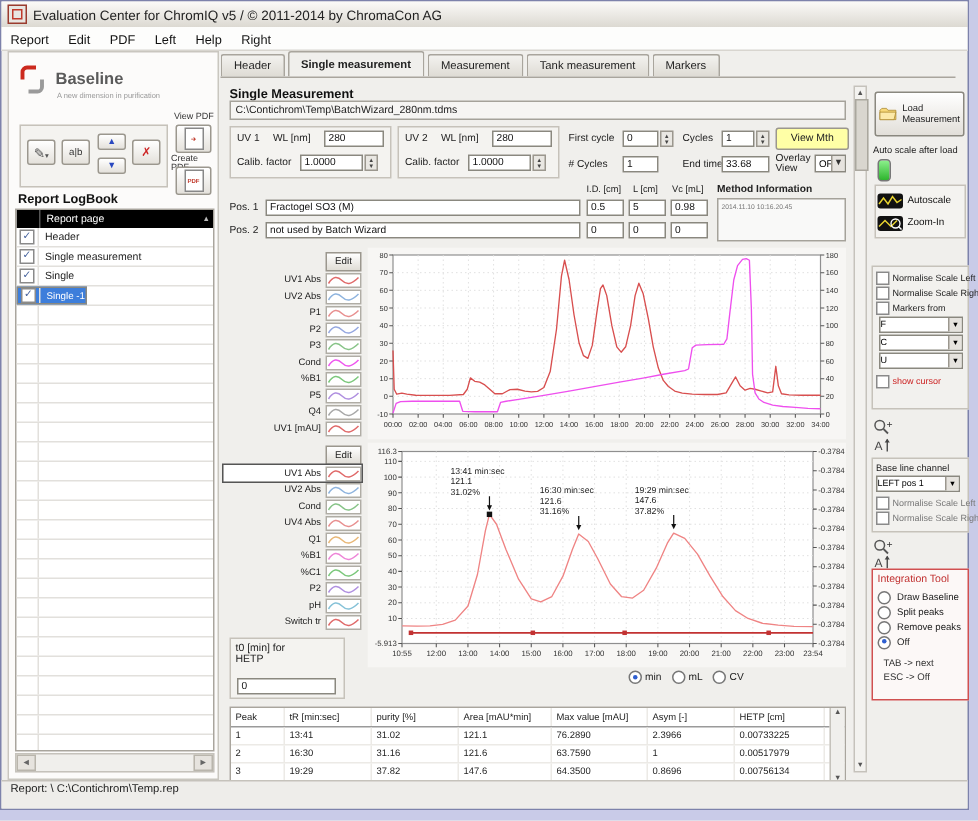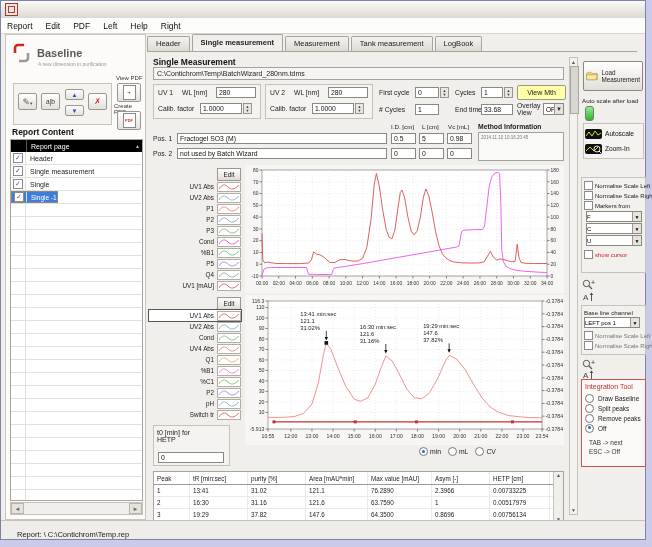--- a/index.html
+++ b/index.html
@@ -96,29 +96,30 @@
   .mini-sel{position:relative;width:56px;height:11px;background:#fff;border:1px solid #8a887f;box-sizing:border-box;display:flex;align-items:center;font-size:6px;margin:1px 0 1px 2px;}
   .mini-sel .sel-a{width:8px;height:100%;background:#e6e3de;border-left:1px solid #9b978e;font-size:5px;display:flex;align-items:center;justify-content:center;margin-left:auto;}
   .icon-btn{position:absolute;width:13px;height:12px;display:flex;align-items:center;justify-content:center;}
   .bl-grp{position:absolute;left:0px;top:252px;width:65px;height:50px;border:1px solid #c6c2ba;background:#f2f1ee;box-sizing:border-box;padding:3px 2px;}
   .bl-title{font-size:6.2px;color:#222;margin-bottom:1px;}
   .integ{position:absolute;left:0px;top:326px;width:65px;height:88px;border:1px solid #d05050;background:#fcf8f7;box-sizing:border-box;padding:3px;}
   .integ-title{font-size:7px;color:#c03030;margin-bottom:3px;}
   .int-row{display:flex;align-items:center;height:10px;font-size:6.4px;color:#222;}
   .hints{font-size:6.4px;color:#333;margin-top:5px;line-height:9px;padding-left:4px;}
   
-  .statusbar{position:absolute;left:0;right:0;bottom:0;height:18px;background:#eeedea;border-top:1px solid #c5c2bb;display:flex;align-items:flex-end;font-size:7.5px;color:#222;padding-left:16px;}
+  .statusbar{position:absolute;left:0;right:0;bottom:0;height:18px;background:#eeedea;border-top:1px solid #c5c2bb;display:flex;align-items:flex-start;font-size:7.5px;color:#222;padding-left:6px;}
 </style>
 </head>
 <body>
 
 <div class="window">
 
   <div class="titlebar">
     <span class="appicon"></span>
+    <span class="title-text">Evaluation Center for ChromIQ v5 / © 2011-2014 by ChromaCon AG</span>
   </div>
 
   <div class="menubar" id="menubar">
       <span class="menu-item">Report</span>
       <span class="menu-item">Edit</span>
       <span class="menu-item">PDF</span>
       <span class="menu-item">Left</span>
       <span class="menu-item">Help</span>
       <span class="menu-item">Right</span>
     </div>
@@ -153,21 +154,21 @@
 
     <span class="pdflabel" style="left:110px;top:40px;">View PDF</span>
     <div class="pdfbtn" style="left:111px;top:48px;">
       <span class="doc-ico">➔</span>
     </div>
     <span class="pdflabel" style="left:108px;top:68px;">Create PDF</span>
     <div class="pdfbtn" style="left:111px;top:76px;">
       <span class="doc-ico">PDF</span>
     </div>
 
-    <div class="rc-title">Report Content</div>
+    <div class="rc-title">Report LogBook</div>
     <div class="rc-table">
       <div class="rc-head">
         <span class="c0"></span>
         <span class="c1">Report page</span>
         <span style="margin-left:auto;margin-right:2px;font-size:5px;color:#bbb;">▲</span>
       </div>
       <div id="rc-rows">
           <div class="rc-row">
             <span class="c0">
               <span class="rc-cb">✓</span>
@@ -270,21 +271,21 @@
       <span>◄</span>
       <span>►</span>
     </div>
   </div>
 
   <div class="tabs" id="tabs">
       <div class="tab">Header</div>
       <div class="tab active">Single measurement</div>
       <div class="tab">Measurement</div>
       <div class="tab">Tank measurement</div>
-      <div class="tab">LogBook</div>
+      <div class="tab">Markers</div>
     </div>
   <div class="main-top-line"></div>
 
   <div class="main-heading">Single Measurement</div>
   <div class="path-box">C:\Contichrom\Temp\BatchWizard_280nm.tdms</div>
 
   <div class="grp" style="left:152px;top:83px;width:108px;height:35px;">
     <span class="lbl" style="left:4px;top:4px;">UV 1</span>
     <span class="lbl" style="left:28px;top:4px;">WL [nm]</span>
     <span class="ib" style="left:62px;top:2px;width:40px;">280</span>

